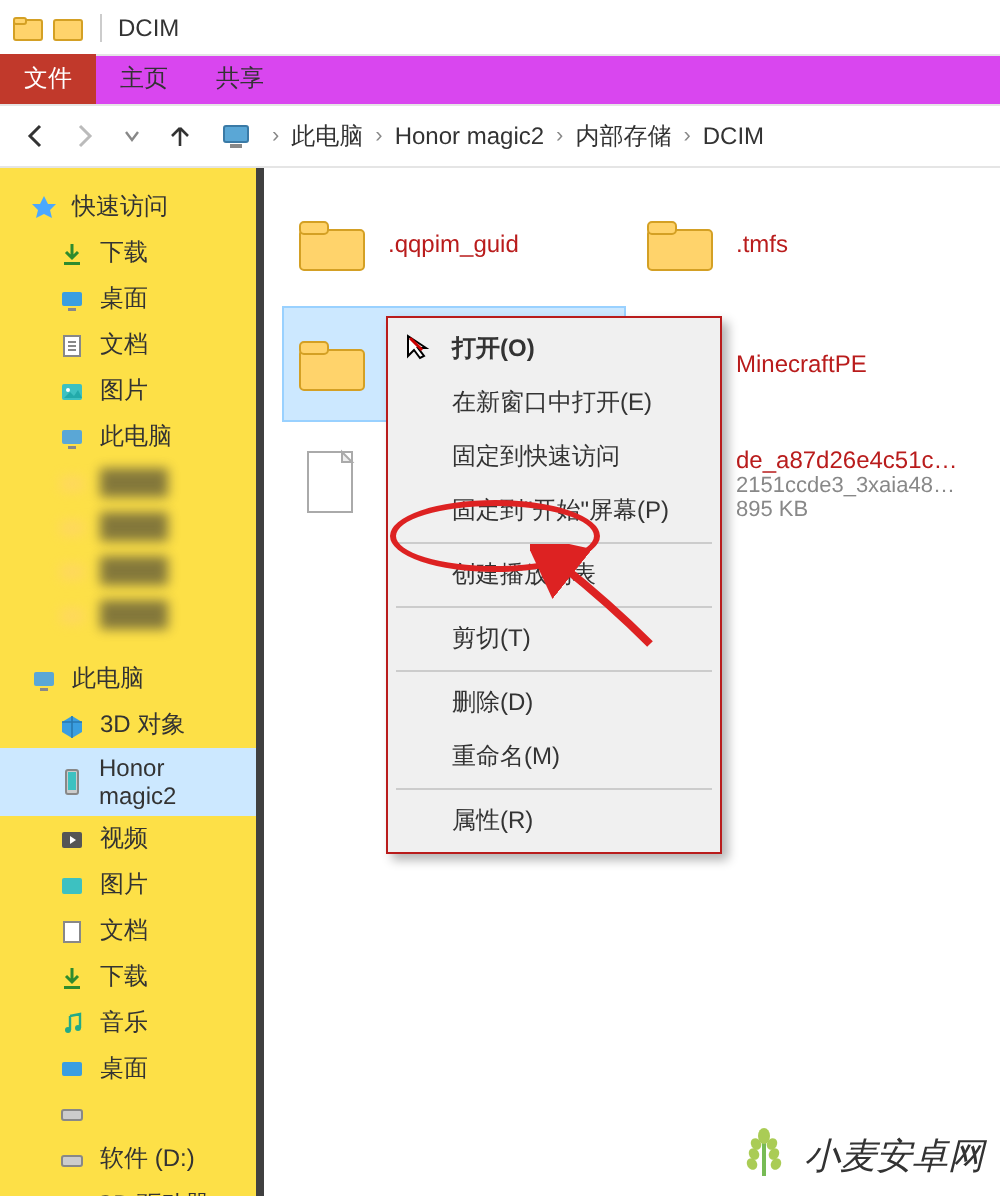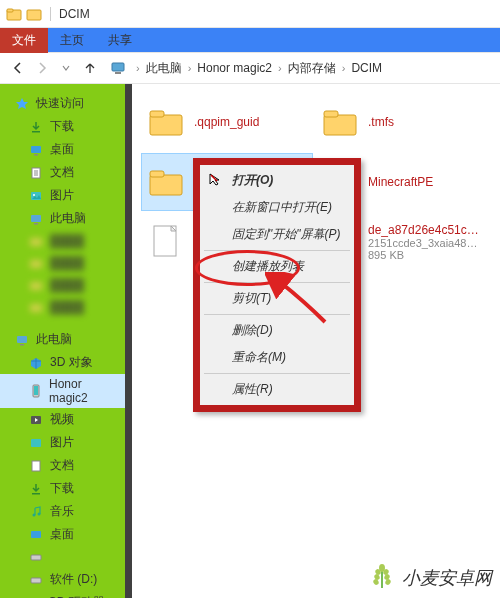--- a/index.html
+++ b/index.html
@@ -3,51 +3,51 @@
 <meta charset="utf-8">
 <style>
 * { margin: 0; padding: 0; box-sizing: border-box; font-family: "Microsoft YaHei", "Segoe UI", sans-serif; }
 body { width: 500px; height: 598px; background: #fff; font-size: 12px; overflow: hidden; position: relative; }
 
 .titlebar { height: 28px; background: #fff; display: flex; align-items: center; padding: 0 6px; border-bottom: 1px solid #e5e5e5; }
 .titlebar .icon { width: 16px; height: 16px; margin-right: 4px; }
 .titlebar .separator { width: 1px; height: 14px; background: #ccc; margin: 0 4px; }
 .titlebar .title { font-size: 12px; color: #333; margin-left: 4px; }
 
-.tabbar { height: 24px; background: #3b82f6; display: flex; align-items: center; }
+.tabbar { height: 24px; background: #d946ef; display: flex; align-items: flex-end; }
 .tab { padding: 4px 12px; font-size: 12px; color: #333; }
 .tab.active { background: #c1392b; color: #fff; }
 
 .addressbar { height: 32px; display: flex; align-items: center; padding: 0 6px; border-top: 1px solid #e5e5e5; border-bottom: 1px solid #e5e5e5; }
 .nav-btn { width: 24px; height: 24px; display: inline-flex; align-items: center; justify-content: center; color: #888; }
 .nav-btn.enabled { color: #333; }
 .breadcrumb { flex: 1; display: flex; align-items: center; margin-left: 8px; }
 .crumb { color: #333; font-size: 12px; }
 .crumb-sep { color: #888; margin: 0 6px; font-size: 11px; }
 .pc-icon { width: 16px; height: 16px; margin-right: 4px; }
 
 .main { display: flex; height: calc(598px - 28px - 24px - 32px); }
-.sidebar { width: 132px; background: #84cc16; padding: 8px 0; overflow: hidden; border-right: 7px solid #404040; }
+.sidebar { width: 132px; background: #fde047; padding: 8px 0; overflow: hidden; border-right: 4px solid #404040; }
 .side-item { display: flex; align-items: center; padding: 3px 6px 3px 14px; font-size: 12px; color: #333; cursor: default; }
 .side-item.child { padding-left: 28px; }
 .side-item .icon { width: 16px; height: 16px; margin-right: 6px; display: inline-flex; align-items: center; justify-content: center; }
 .side-item.blurred { filter: blur(3px); opacity: 0.6; }
 .side-item.selected { background: #cce8ff; }
 .side-spacer { height: 10px; }
 
 .content { flex: 1; padding: 8px; position: relative; overflow: hidden; }
 .file-grid { display: flex; flex-wrap: wrap; align-content: flex-start; }
 .file-item { width: 170px; height: 56px; display: flex; align-items: center; padding: 4px; margin: 2px; }
 .file-item.selected { background: #cce8ff; outline: 1px solid #99d1ff; }
 .file-icon { width: 40px; height: 40px; margin-right: 8px; display: inline-flex; align-items: center; justify-content: center; flex-shrink: 0; }
 .file-info { display: flex; flex-direction: column; min-width: 0; }
 .file-name { font-size: 12px; color: #b91c1c; white-space: nowrap; overflow: hidden; text-overflow: ellipsis; }
 .file-sub { font-size: 11px; color: #888; white-space: nowrap; overflow: hidden; text-overflow: ellipsis; }
 
-.context-menu { position: absolute; left: 193px; top: 158px; width: 168px; background: #f0f0f0; border: 7px solid #b91c1c; box-shadow: 3px 3px 5px rgba(0,0,0,0.3); z-index: 100; padding: 2px 0; font-style: italic; }
+.context-menu { position: absolute; left: 193px; top: 158px; width: 168px; background: #f0f0f0; border: 1px solid #b91c1c; box-shadow: 3px 3px 5px rgba(0,0,0,0.3); z-index: 100; padding: 2px 0; }
 .menu-item { padding: 5px 10px 5px 32px; font-size: 12px; color: #333; cursor: default; position: relative; }
 .menu-sep { height: 1px; background: #ccc; margin: 2px 4px; }
 .menu-pin { position: absolute; left: 8px; top: 5px; width: 14px; height: 14px; }
 
 .highlight-oval { position: absolute; border: 3px solid #d22; border-radius: 50%; pointer-events: none; z-index: 200; }
 .oval1 { left: 195px; top: 250px; width: 105px; height: 36px; }
 .arrow1 { position: absolute; left: 265px; top: 272px; z-index: 201; pointer-events: none; }
 
 .watermark { position: absolute; right: 8px; bottom: 8px; display: flex; align-items: flex-end; z-index: 300; }
 .watermark-icon { width: 28px; height: 28px; margin-right: 6px; }
@@ -397,20 +397,21 @@
   <div class="menu-item">
     <span class="menu-pin">
         <svg width="14" height="14">
           <path d="M2 2 L2 12 L5 9 L8 13 L10 12 L7 8 L11 8 Z" fill="#fff" stroke="#000" stroke-width="1"></path>
           <path d="M3 3 L9 9" stroke="#c00" stroke-width="1.5"></path>
         </svg>
       </span>
     <span style="font-weight:bold">打开(O)</span>
   </div>
   <div class="menu-item">在新窗口中打开(E)</div>
+  <div class="menu-item">固定到快速访问</div>
   <div class="menu-item">固定到"开始"屏幕(P)</div>
   <div class="menu-sep"></div>
   <div class="menu-item">创建播放列表</div>
   <div class="menu-sep"></div>
   <div class="menu-item">剪切(T)</div>
   <div class="menu-sep"></div>
   <div class="menu-item">删除(D)</div>
   <div class="menu-item">重命名(M)</div>
   <div class="menu-sep"></div>
   <div class="menu-item">属性(R)</div>

